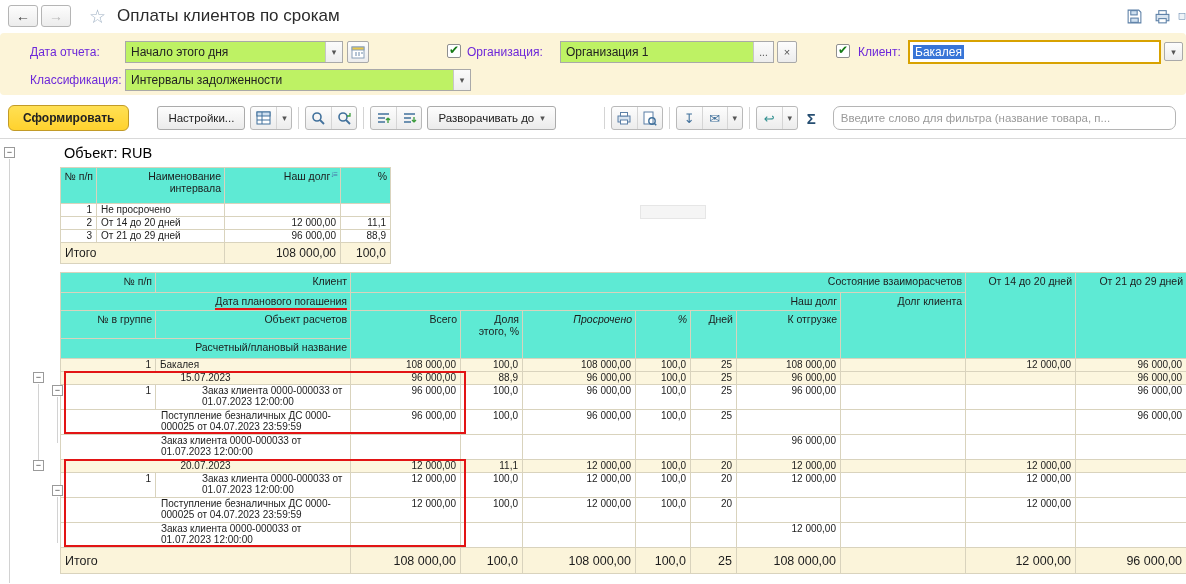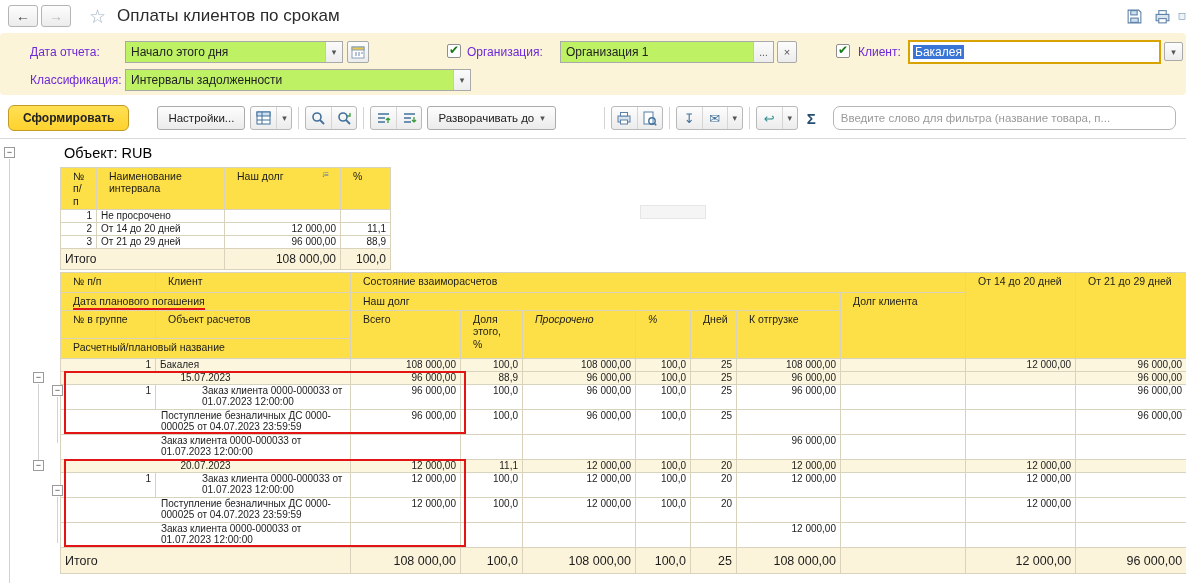--- a/index.html
+++ b/index.html
@@ -53,22 +53,22 @@
   .ddg { font-size:9px; color:#555; }
   .filter-input { flex:1; height:24px; border:1px solid #b5b5b5; border-radius:7px; margin-left:8px; margin-right:2px;
                   padding:0 7px; font-size:11.5px; color:#333; font-family:inherit; outline:none; }
   .filter-input::placeholder { color:#9a9a9a; }
 
   
   #report { position:absolute; top:139px; left:0; right:0; bottom:0; background:#fff; }
   .currency { position:absolute; left:64px; top:6px; font-size:14.5px; color:#000; }
   .tbl { position:absolute; border-collapse:collapse; table-layout:fixed; }
   .tbl th, .tbl td { border:1px solid #d9d3bd; padding:1px 4px; color:#1c1c1c; overflow:hidden; }
-  .tbl thead th { background:#fde047; font-weight:normal; text-align:left; font-size:10.5px;
-                  vertical-align:top; line-height:1.18; white-space:normal; padding:2px 12px; }
+  .tbl thead th { background:#5eead4; font-weight:normal; text-align:right; font-size:10.5px;
+                  vertical-align:top; line-height:1.18; white-space:normal; padding:2px 3px; }
   .h-red { color:#c40000;font-style:italic; }
   .tbl tbody td { font-size:10px; white-space:nowrap; padding:0 4px; background:#fff; }
   .num { text-align:right; }
   .red { color:#d40000; }
   .sort { float:right; font-size:8px; color:#4a6da7; letter-spacing:-1px; }
 
   
   #summary-table thead th { height:36px; }
   #summary-table tbody td { height:13px; line-height:12px; }
   #summary-table .s-total td { background:#fbf4da; font-size:12px; height:21px; line-height:19px; }

